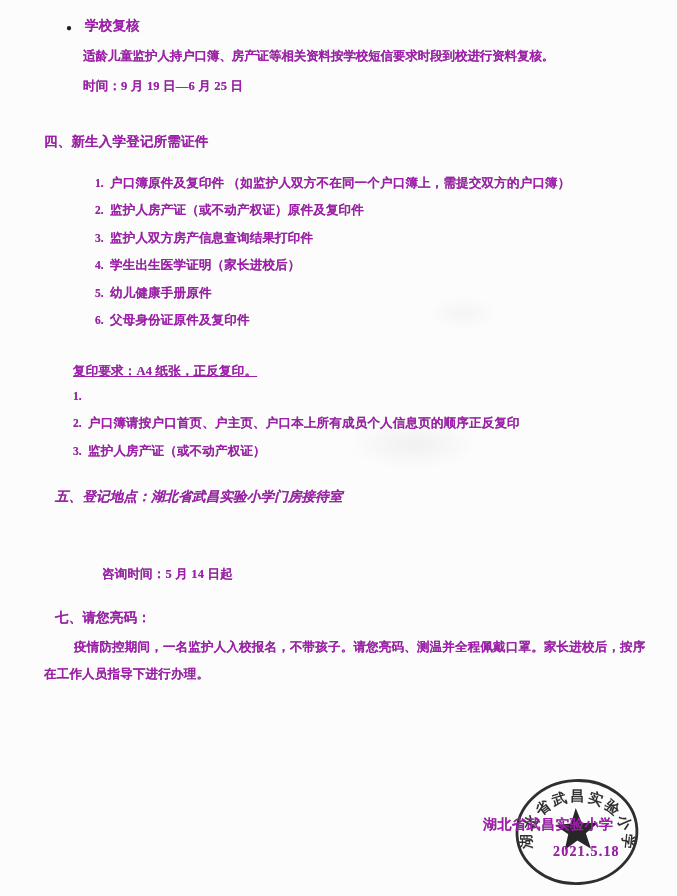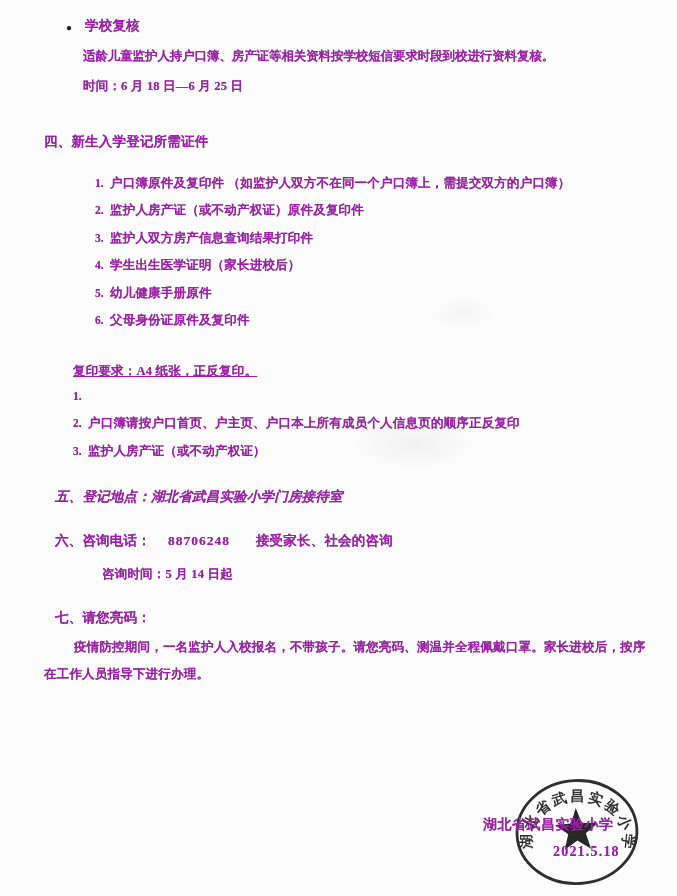--- a/index.html
+++ b/index.html
@@ -63,21 +63,21 @@
        background:radial-gradient(closest-side,rgba(60,60,60,.04),rgba(0,0,0,0));}
 </style>
 </head>
 <body>
 
 <div class="page">
 
   <span class="bullet-dot" style="left:66px;top:22px;">●</span>
   <div class="t heading" style="left:85px;top:19px;">学校复核</div>
   <div class="t" style="left:83px;top:49px;letter-spacing:-0.1px;">适龄儿童监护人持户口簿、房产证等相关资料按学校短信要求时段到校进行资料复核。</div>
-  <div class="t" style="left:83px;top:79px;">时间：6 月 18 日—6 月 25 日</div>
+  <div class="t" style="left:83px;top:79px;">时间：9 月 19 日—6 月 25 日</div>
 
   <div class="t heading" style="left:44px;top:135px;text-align:right;">四、新生入学登记所需证件</div>
 
   <div class="list" style="left:95px;top:176px;">
     <div class="row t" style="position:static;">
       <span class="num">1.</span>
       <span>户口簿原件及复印件 （如监护人双方不在同一个户口簿上，需提交双方的户口簿）</span>
     </div>
     <div class="row t" style="position:static;">
       <span class="num">2.</span>
@@ -112,23 +112,20 @@
       <span>户口簿请按户口首页、户主页、户口本上所有成员个人信息页的顺序正反复印</span>
     </div>
     <div class="row t" style="position:static;">
       <span class="num">3.</span>
       <span>监护人房产证（或不动产权证）</span>
     </div>
   </div>
 
   <div class="t heading" style="left:55px;top:490px;font-style:italic;">五、登记地点：湖北省武昌实验小学门房接待室</div>
 
-  <div class="t heading" style="left:55px;top:534px;">
-    <span>六、咨询电话：</span><span class="phone">88706248</span><span class="note">接受家长、社会的咨询</span>
-  </div>
   <div class="t" style="left:102px;top:567px;">咨询时间：5 月 14 日起</div>
 
   <div class="t heading" style="left:55px;top:611px;">七、请您亮码：</div>
   <div class="t para" style="left:44px;top:634px;">疫情防控期间，一名监护人入校报名，不带孩子。请您亮码、测温并全程佩戴口罩。家长进校后，按序在工作人员指导下进行办理。</div>
 
   <div class="scan-artifact sm1"></div>
   <div class="scan-artifact sm2"></div>
 
   <div class="t footer-school" style="left:483px;top:818px;">湖北省武昌实验小学</div>
   <div class="t footer-date" style="left:553px;top:845px;">2021.5.18</div>

